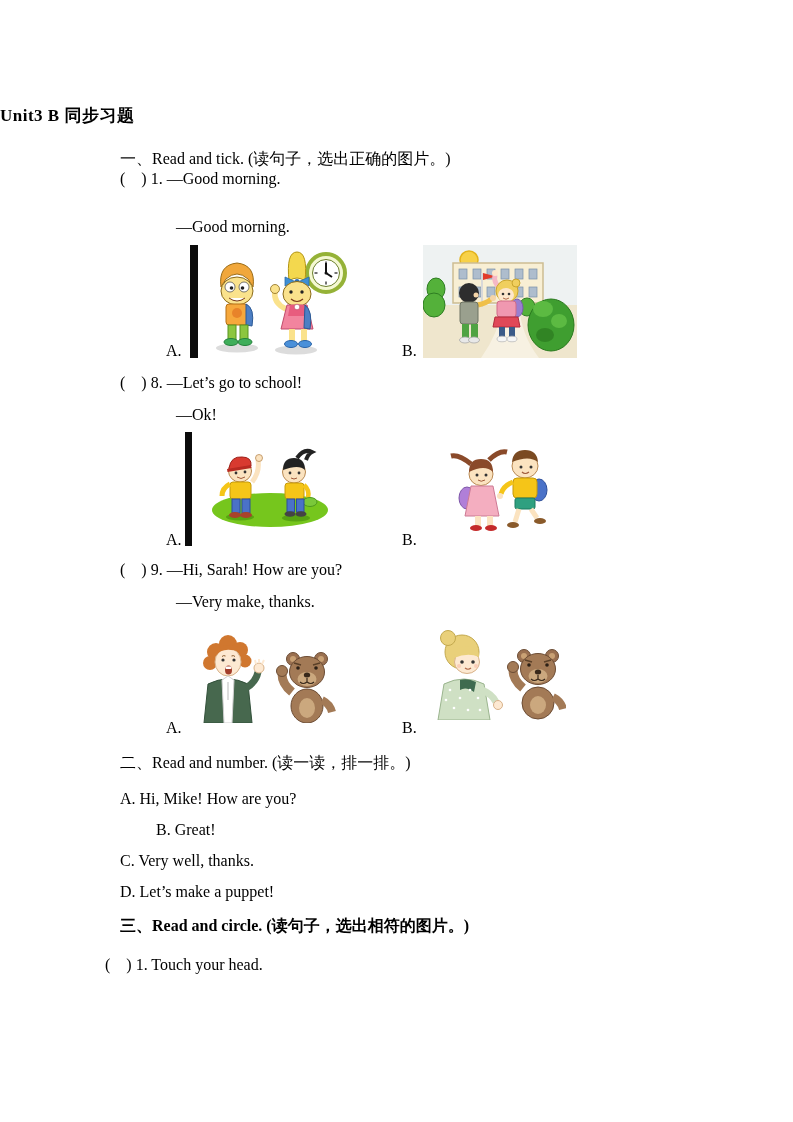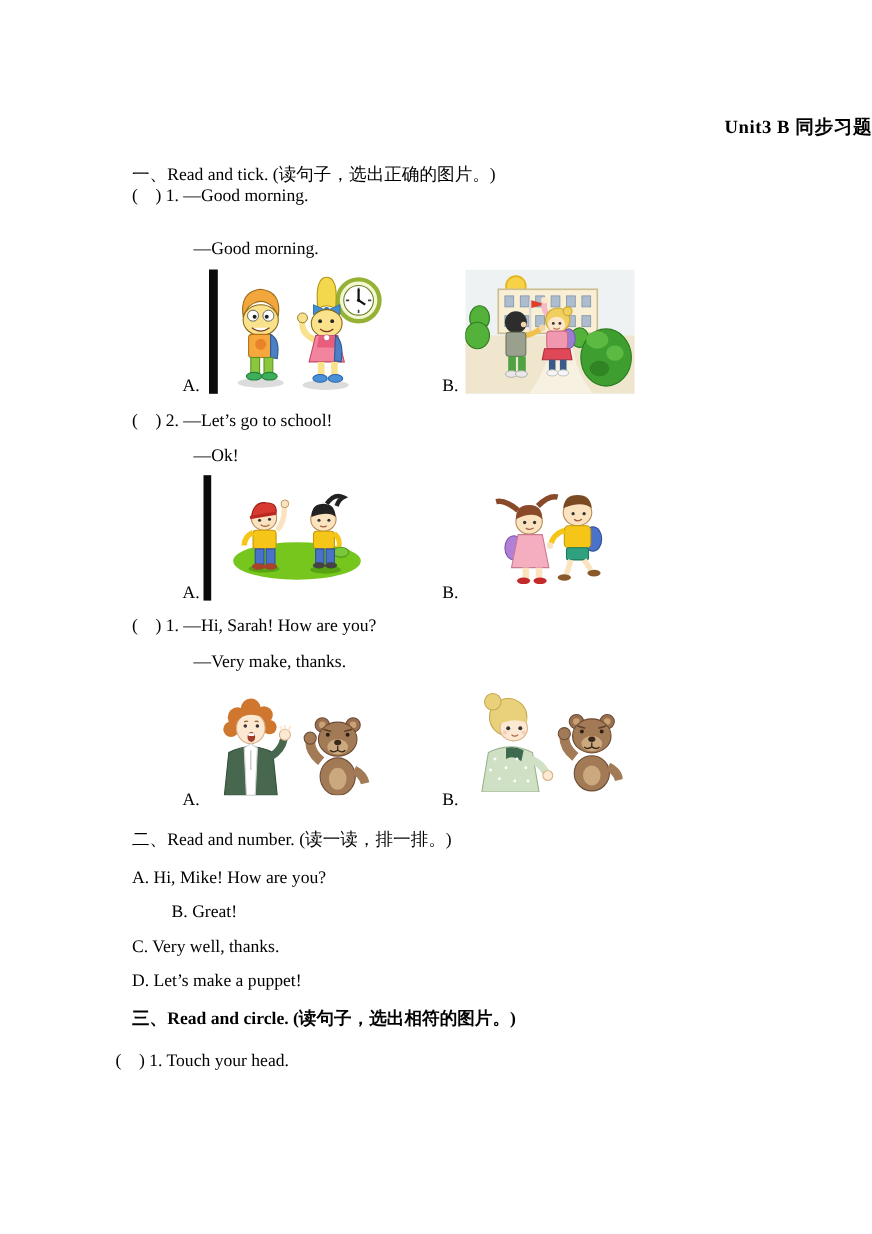--- a/index.html
+++ b/index.html
@@ -3,21 +3,21 @@
 <meta charset="utf-8">
 <style>
   * { margin:0; padding:0; box-sizing:border-box; }
   html,body { background:#ffffff; }
   .page {
     position:relative; width:793px; height:1122px; background:#ffffff;
     font-family:"Liberation Serif","DejaVu Serif",serif; color:#000;
     overflow:hidden;
   }
   .title {
-    position:absolute; left:0; right:0; top:104px; text-align:right;
+    position:absolute; left:0; right:0; top:104px; text-align:left;
     font-weight:bold; font-size:17px; letter-spacing:0.5px;
   }
   .line { position:absolute; font-size:16px; white-space:pre; }
   .heading { font-size:16px; }
   .opt-label { position:absolute; font-size:16px; }
   .bar { position:absolute; background:#0b0b0b; }
   .illus { position:absolute; }
   svg { display:block; }
 </style>
 </head>
@@ -151,21 +151,21 @@
         <rect x="74" y="56" width="19" height="16" rx="3" fill="#f098b0" stroke="#d06a88" stroke-width="1"></rect>
         <path d="M72 72 H95 L97 82 H70 Z" fill="#e04858" stroke="#b02a3a" stroke-width="1"></path>
         <rect x="76" y="82" width="6" height="10" fill="#3a5a88"></rect>
         <rect x="86" y="82" width="6" height="10" fill="#3a5a88"></rect>
         <ellipse cx="79" cy="94" rx="5" ry="2.8" fill="#f5f5f5" stroke="#bbb" stroke-width="0.8"></ellipse>
         <ellipse cx="89" cy="94" rx="5" ry="2.8" fill="#f5f5f5" stroke="#bbb" stroke-width="0.8"></ellipse>
       </g>
     </svg>
   </div>
 
-  <div class="line" style="left:120px; top:374px;">(    ) 2. —Let’s go to school!</div>
+  <div class="line" style="left:120px; top:374px;">(    ) 8. —Let’s go to school!</div>
   <div class="line" style="left:176px; top:406px;">—Ok!</div>
 
   <div class="bar" style="left:185px; top:432px; width:7px; height:114px;"></div>
   <div class="opt-label" style="left:166px; top:531px;">A.</div>
   <div class="illus" style="left:200px; top:444px; width:140px; height:88px;" aria-label="boy-and-girl-playing-on-grass">
     <svg width="140" height="88" viewBox="0 0 140 88">
       <ellipse cx="70" cy="66" rx="58" ry="17" fill="#76c61d"></ellipse>
       <ellipse cx="40" cy="73" rx="14" ry="3.5" fill="#57a312"></ellipse>
       <ellipse cx="96" cy="74" rx="14" ry="3.5" fill="#57a312"></ellipse>
       <g>
@@ -232,21 +232,21 @@
         <circle cx="55" cy="54" r="3" fill="#fbe3c0"></circle>
         <rect x="70" y="56" width="20" height="11" rx="2" fill="#2fa080" stroke="#1d7a5e" stroke-width="1"></rect>
         <path d="M74 67 L70 80" stroke="#fbe3c0" stroke-width="5"></path>
         <path d="M86 67 L92 76" stroke="#fbe3c0" stroke-width="5"></path>
         <ellipse cx="68" cy="83" rx="6" ry="3" fill="#8a5a2a"></ellipse>
         <ellipse cx="95" cy="79" rx="6" ry="3" fill="#8a5a2a"></ellipse>
       </g>
     </svg>
   </div>
 
-  <div class="line" style="left:120px; top:561px;">(    ) 1. —Hi, Sarah! How are you?</div>
+  <div class="line" style="left:120px; top:561px;">(    ) 9. —Hi, Sarah! How are you?</div>
   <div class="line" style="left:176px; top:593px;">—Very make, thanks.</div>
 
   <div class="opt-label" style="left:166px; top:719px;">A.</div>
   <div class="illus" style="left:194px; top:630px; width:142px; height:93px;" aria-label="woman-waving-with-teddy-bear">
     <svg width="142" height="93" viewBox="0 0 142 93">
       <g>
         <circle cx="22" cy="22" r="9" fill="#d0772f"></circle>
         <circle cx="34" cy="14" r="9" fill="#d0772f"></circle>
         <circle cx="46" cy="20" r="8" fill="#d0772f"></circle>
         <circle cx="16" cy="33" r="7" fill="#d0772f"></circle>

